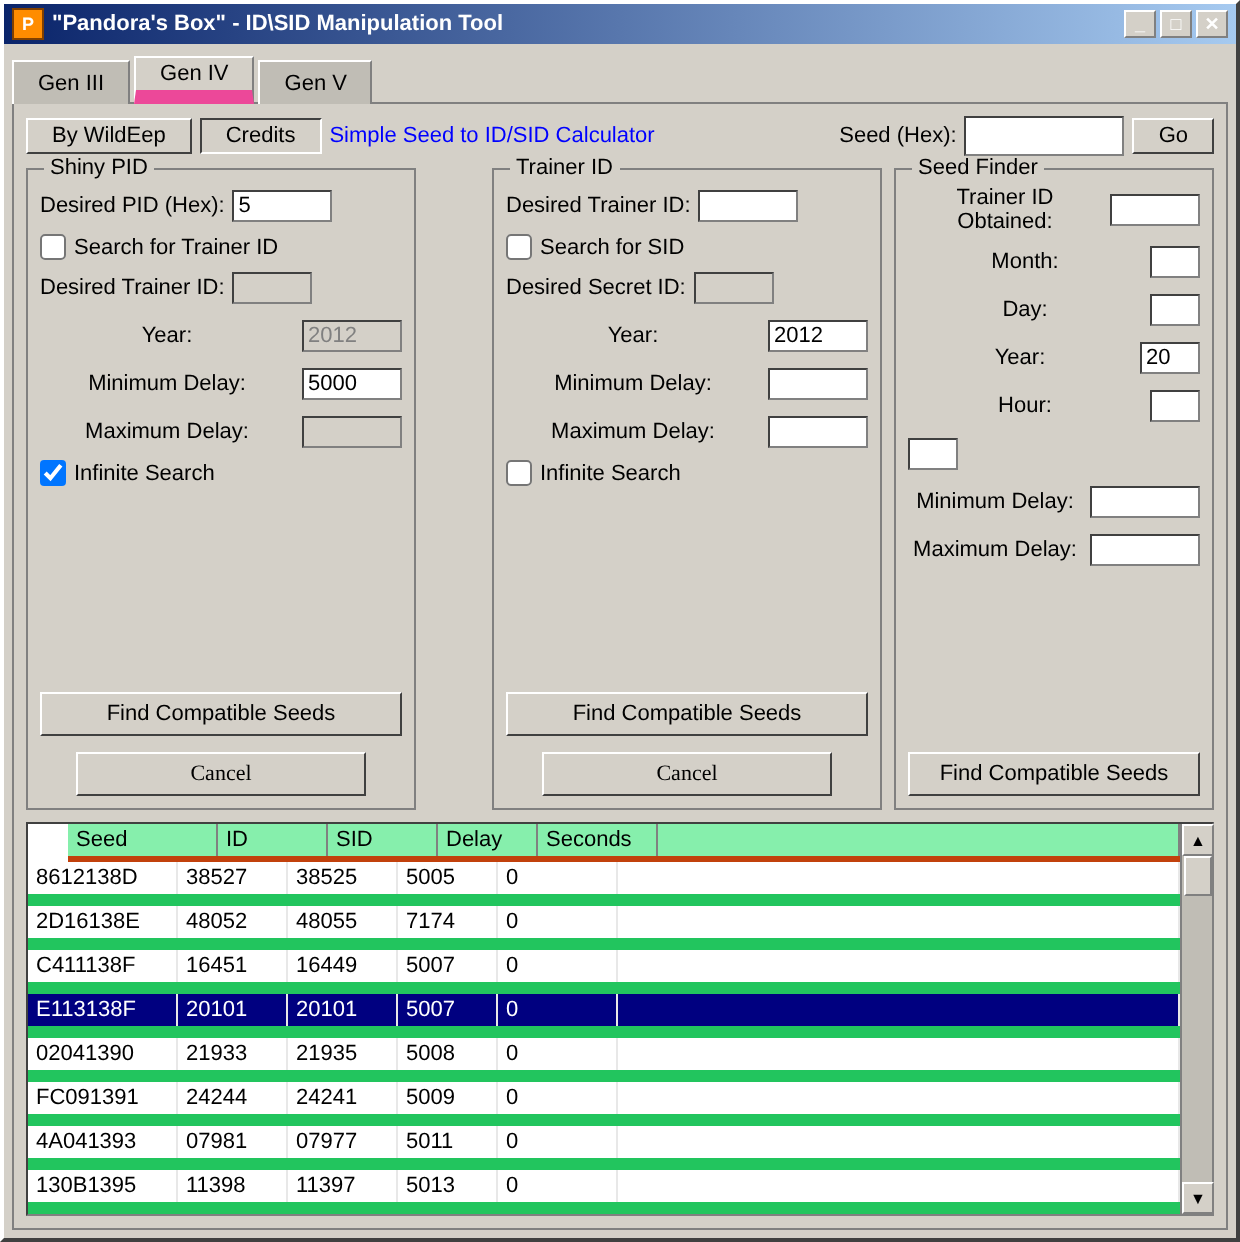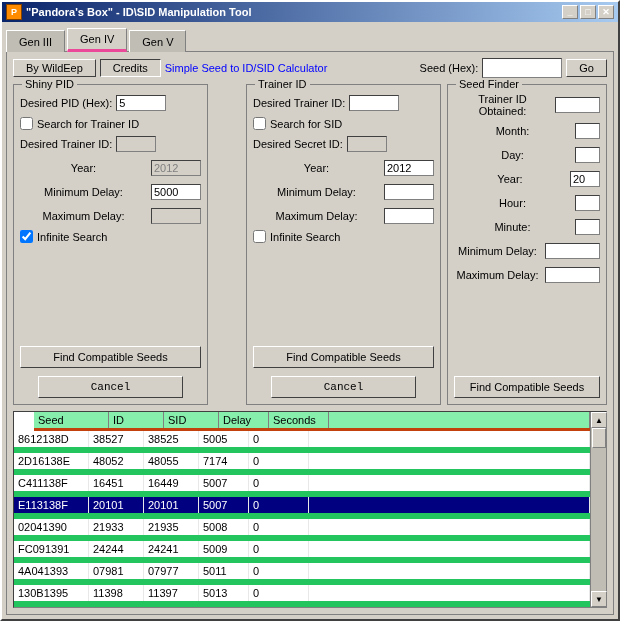--- a/index.html
+++ b/index.html
@@ -88,21 +88,21 @@
       display: flex;
       align-items: center;
       font-size: 11px;
       border-top-color: #ffffff;
       border-left-color: #ffffff;
     }
     .tab.active {
       background: #d4d0c8;
       height: 24px;
       font-weight: normal;
-      border-bottom: 3px solid #ec4899;
+      border-bottom: 7px solid #ec4899;
       z-index: 2;
     }
     .tab-content-area {
       border: 1px solid #808080;
       border-top-color: #808080;
       background: #d4d0c8;
       flex: 1;
       display: flex;
       flex-direction: column;
       padding: 6px;
@@ -221,21 +221,21 @@
     .cancel-btn {
       background: #d4d0c8;
       border: 1px solid #808080;
       border-top-color: #ffffff;
       border-left-color: #ffffff;
       border-right-color: #404040;
       border-bottom-color: #404040;
       padding: 4px 8px;
       font-size: 11px;
       cursor: pointer;
-      font-family: Liberation Mono, monospace;
+      font-family: Liberation Serif, serif;
       width: 80%;
       margin: 0 auto;
       display: block;
       margin-top: 4px;
     }
     .btn-area {
       margin-top: auto;
       display: flex;
       flex-direction: column;
       gap: 4px;
@@ -451,21 +451,20 @@
             <span class="right-label">Year:</span>
             <input class="field-input" type="text" style="width: 30px;" value="20">
           </div>
 
           <div class="field-row">
             <span class="right-label">Hour:</span>
             <input class="field-input" type="text" style="width: 25px;" value="">
           </div>
 
           <div class="field-row">
-            <span class="right-label">Minute:</span>
             <input class="field-input" type="text" style="width: 25px;" value="">
           </div>
 
           <div class="field-row">
             <span class="right-label">Minimum Delay:</span>
             <input class="field-input" type="text" style="width: 55px;" value="">
           </div>
 
           <div class="field-row">
             <span class="right-label">Maximum Delay:</span>

